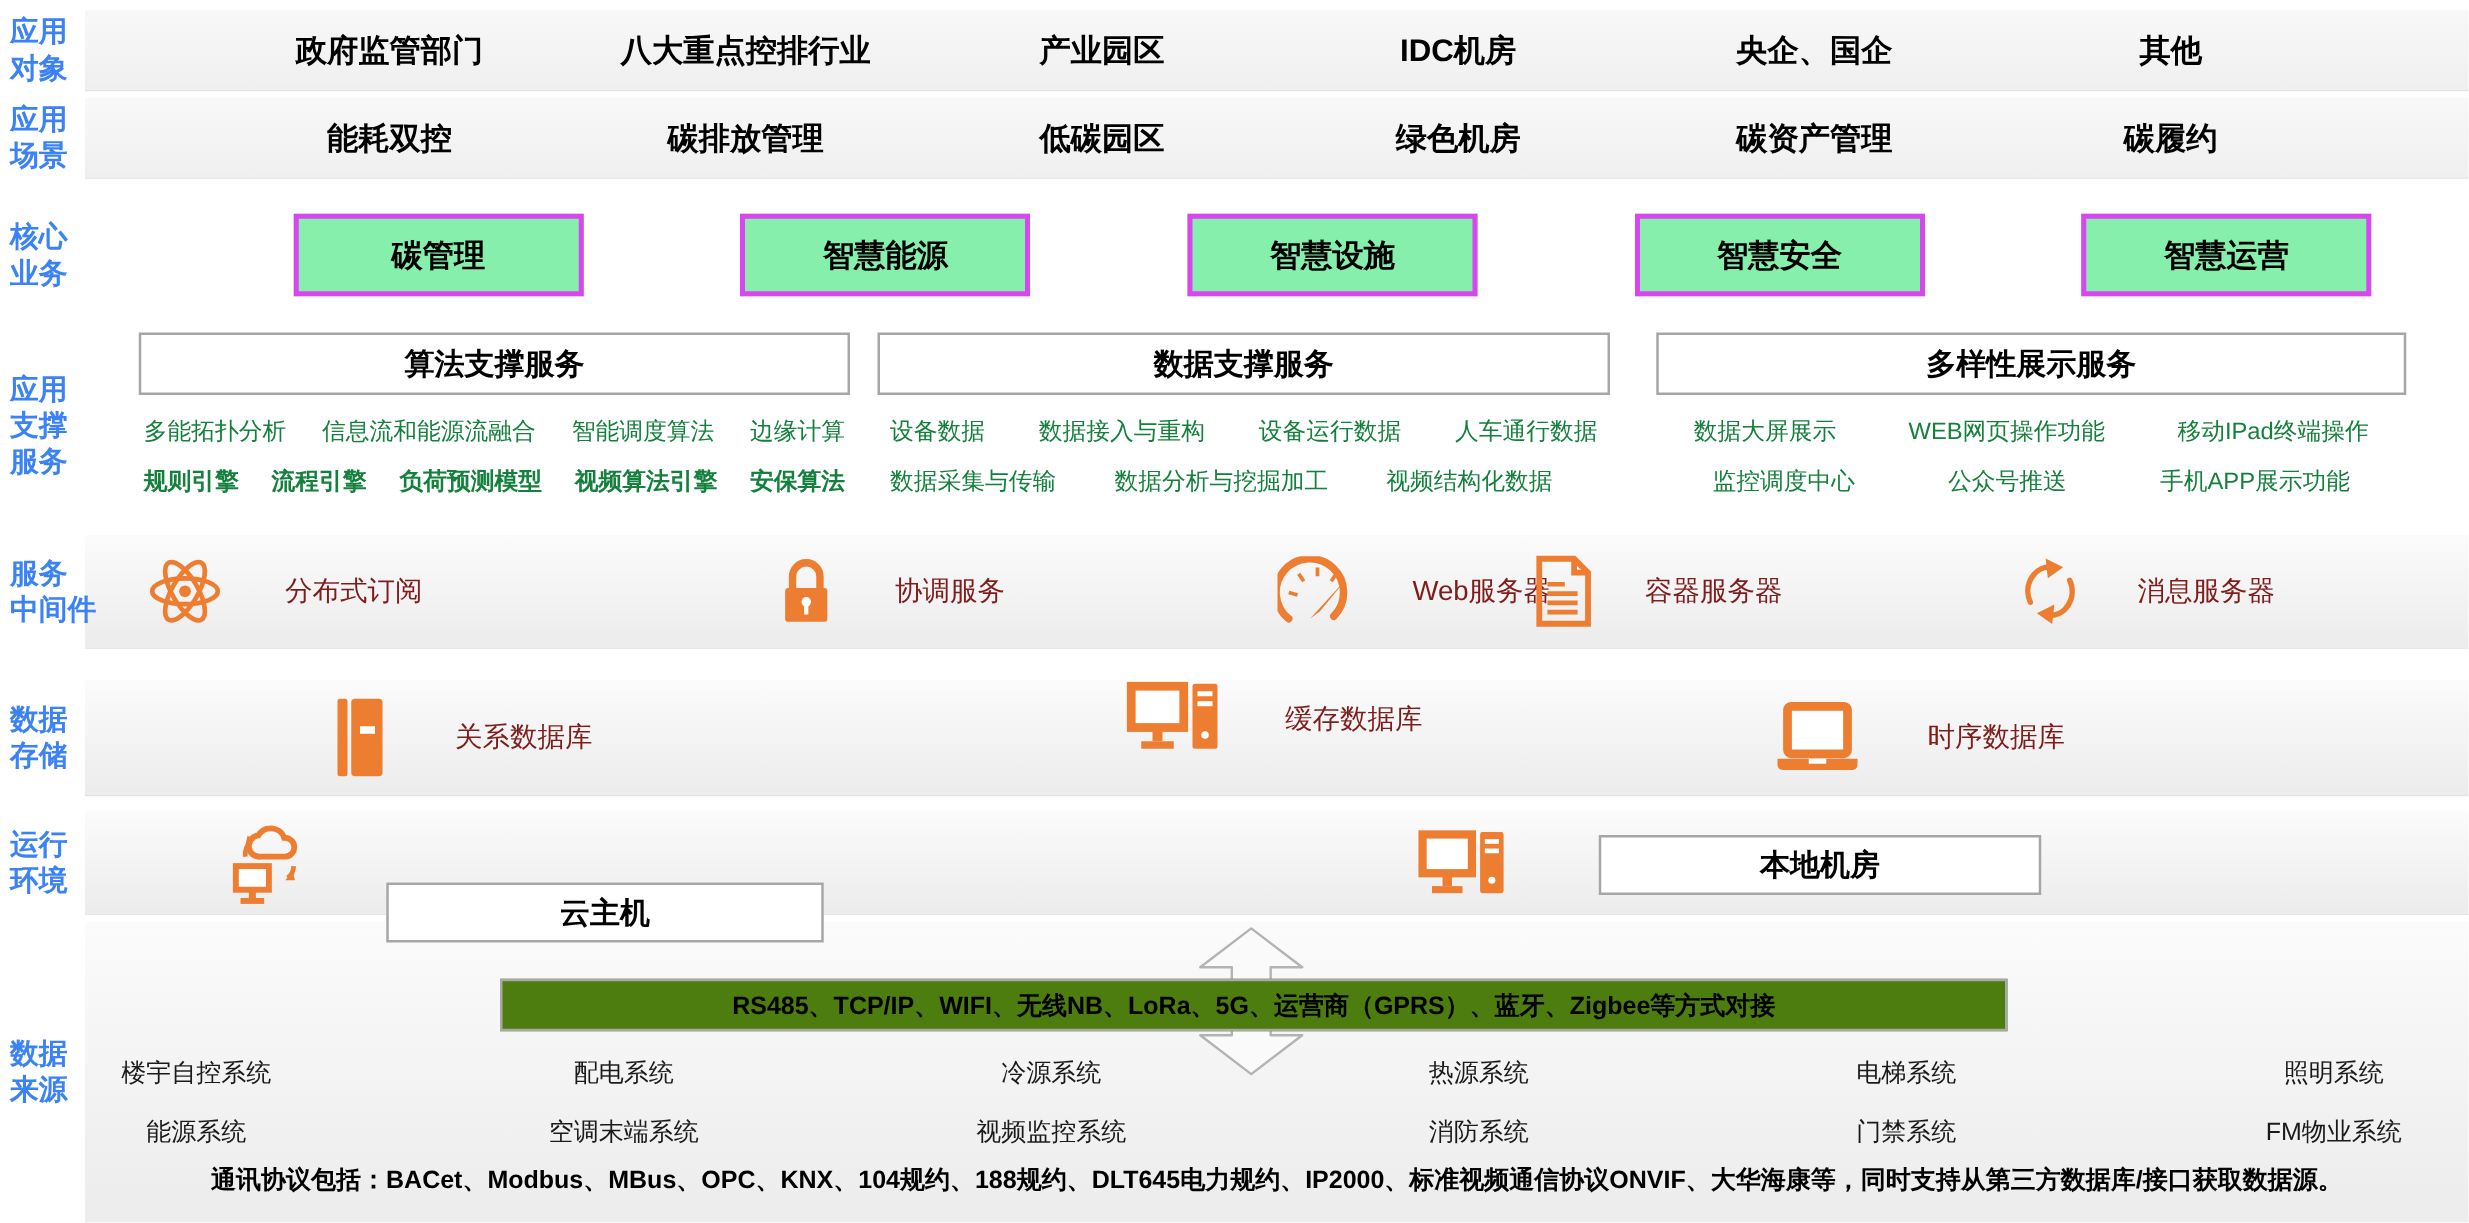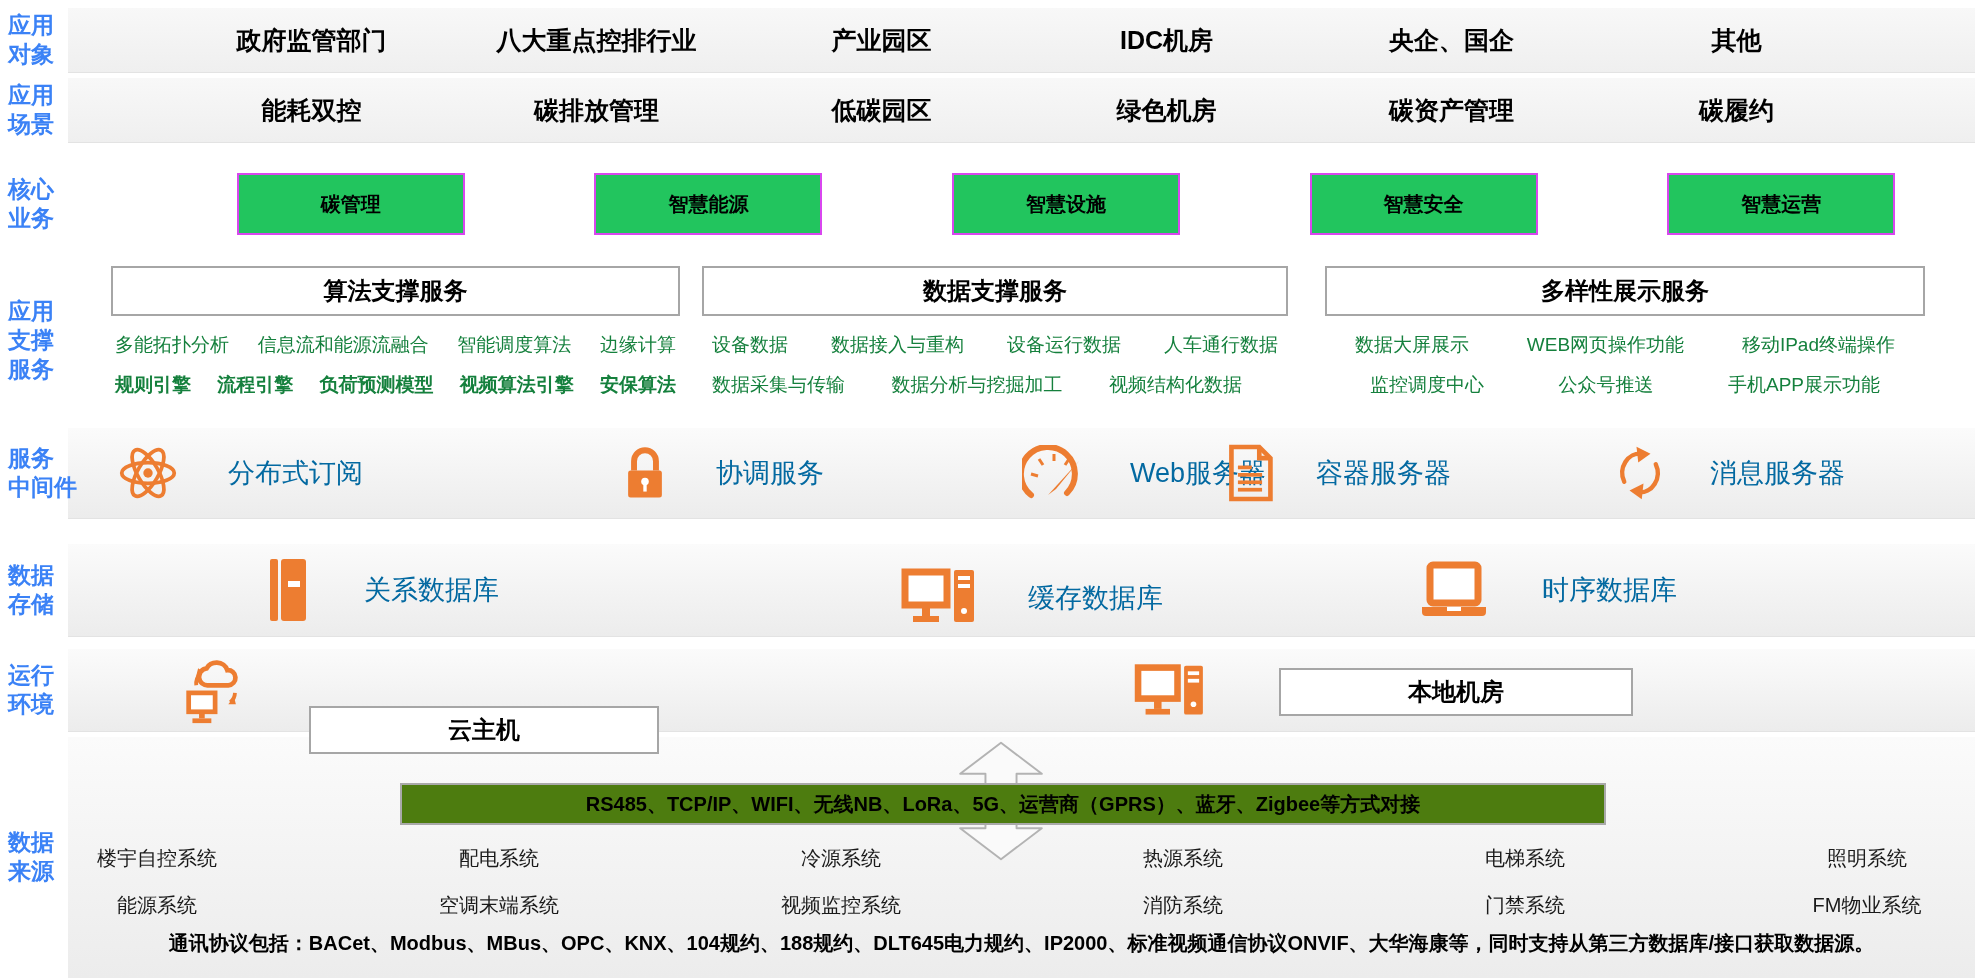--- a/index.html
+++ b/index.html
@@ -10,29 +10,29 @@
   
   .band{position:absolute;left:68px;right:0;background:linear-gradient(180deg,#fbfbfb 0%,#ececec 100%);border-bottom:1px solid #e3e3e3;}
   .band.flat{background:linear-gradient(180deg,#f8f8f8 0%,#efefef 100%);}
   
   .rlabel{position:absolute;left:8px;width:70px;color:#3b82f6;font-weight:bold;font-size:23px;line-height:29px;white-space:nowrap;}
   
   .grid6{position:absolute;left:169px;width:1710px;display:grid;grid-template-columns:repeat(6,1fr);align-items:center;}
   .grid6 .cell{text-align:center;font-weight:bold;font-size:25px;color:#000;}
   
   .grid5{position:absolute;left:172px;width:1788px;top:150px;height:108px;display:grid;grid-template-columns:repeat(5,1fr);align-items:center;justify-items:center;}
-  .corebox{width:224px;height:58px;background:#22c55e;border:2px solid #d946ef;display:flex;align-items:center;justify-content:center;font-weight:bold;font-size:20px;color:#000;}
+  .corebox{width:224px;height:58px;background:#86efac;border:4px solid #d946ef;display:flex;align-items:center;justify-content:center;font-weight:bold;font-size:25px;color:#000;}
   
   .sgroup{position:absolute;top:266px;}
   .sgroup .hbox{height:46px;background:#fff;border:2px solid #a6a6a6;display:flex;align-items:center;justify-content:center;font-weight:bold;font-size:24px;color:#000;}
   .sgroup .iline{display:flex;justify-content:space-between;align-items:center;font-size:19px;color:#15803d;margin-top:16px;}
   .sgroup .iline.second{margin-top:14px;}
   
   .pair{position:absolute;display:flex;align-items:center;}
-  .pair .ptext{font-size:27px;color:#0369a1;}
+  .pair .ptext{font-size:22px;color:#7f1d1d;}
   .icon{display:block;}
   
   .runbox{position:absolute;height:44px;background:#fff;border:2px solid #a6a6a6;display:flex;align-items:center;justify-content:center;font-weight:bold;font-size:24px;color:#000;}
   
   .protobar{position:absolute;left:400px;top:783px;width:1202px;height:38px;background:#4d7c0f;border:2px solid #a9a9a9;display:flex;align-items:center;justify-content:center;font-weight:bold;font-size:20px;color:#000;z-index:3;}
   .bigarrow{position:absolute;left:933px;top:740px;z-index:1;}
   .sysgrid{position:absolute;left:-14px;width:2052px;display:grid;grid-template-columns:repeat(6,1fr);z-index:2;}
   .sysgrid .cell{text-align:center;font-size:20px;color:#1a1a1a;}
   .protonote{position:absolute;left:68px;right:0;top:930px;text-align:center;font-weight:bold;font-size:20px;color:#000;z-index:2;}
 </style>
@@ -216,21 +216,21 @@
 
   <div class="pair" style="left:268px;top:544px;height:92px;gap:56px;">
     <svg class="icon" width="40" height="66" viewBox="0 0 40 66">
       <rect x="2" y="2" width="8" height="62" rx="2" fill="#ED7D31"></rect>
       <rect x="13" y="2" width="25" height="62" rx="3" fill="#ED7D31"></rect>
       <rect x="20" y="24" width="12" height="6" fill="#fff"></rect>
     </svg>
     <span class="ptext">关系数据库</span>
   </div>
 
-  <div class="pair" style="left:900px;top:552px;height:92px;gap:50px;">
+  <div class="pair" style="left:900px;top:529px;height:92px;gap:50px;">
     <svg class="icon" width="78" height="66" viewBox="0 0 78 66">
       <rect x="5" y="7" width="42" height="33" fill="#fff" stroke="#ED7D31" stroke-width="7"></rect>
       <rect x="22" y="42" width="8" height="9" fill="#ED7D31"></rect>
       <rect x="13" y="51" width="26" height="6" fill="#ED7D31"></rect>
       <rect x="54" y="5" width="20" height="52" rx="2" fill="#ED7D31"></rect>
       <rect x="58" y="11" width="12" height="4" fill="#fff"></rect>
       <rect x="58" y="19" width="12" height="4" fill="#fff"></rect>
       <circle cx="64" cy="46" r="3" fill="#fff"></circle>
     </svg>
     <span class="ptext">缓存数据库</span>

